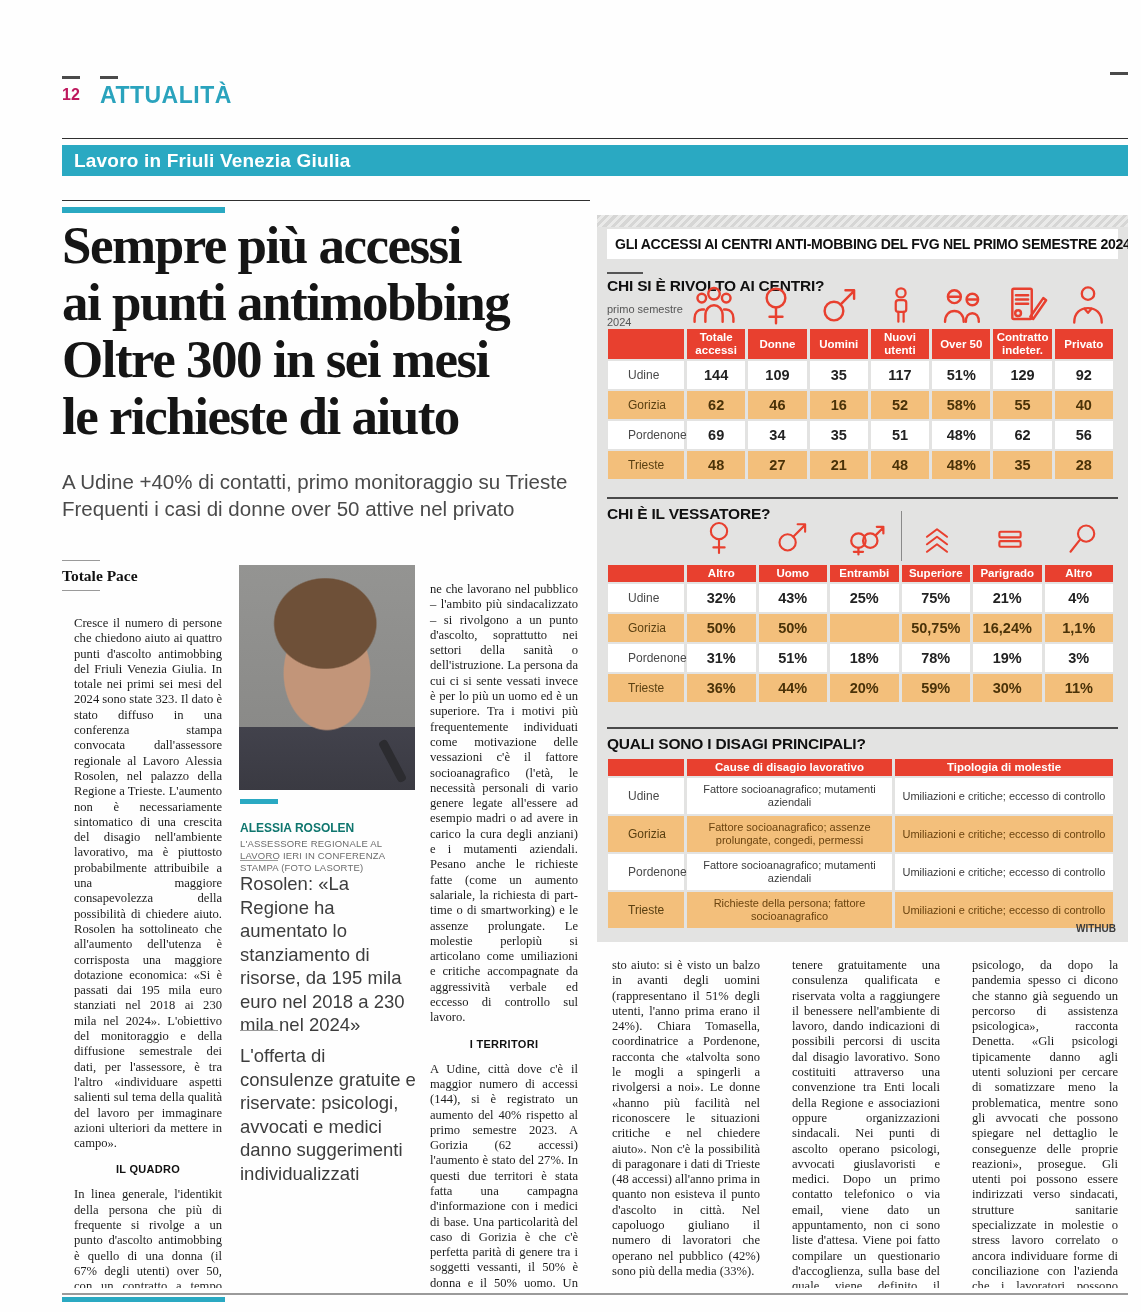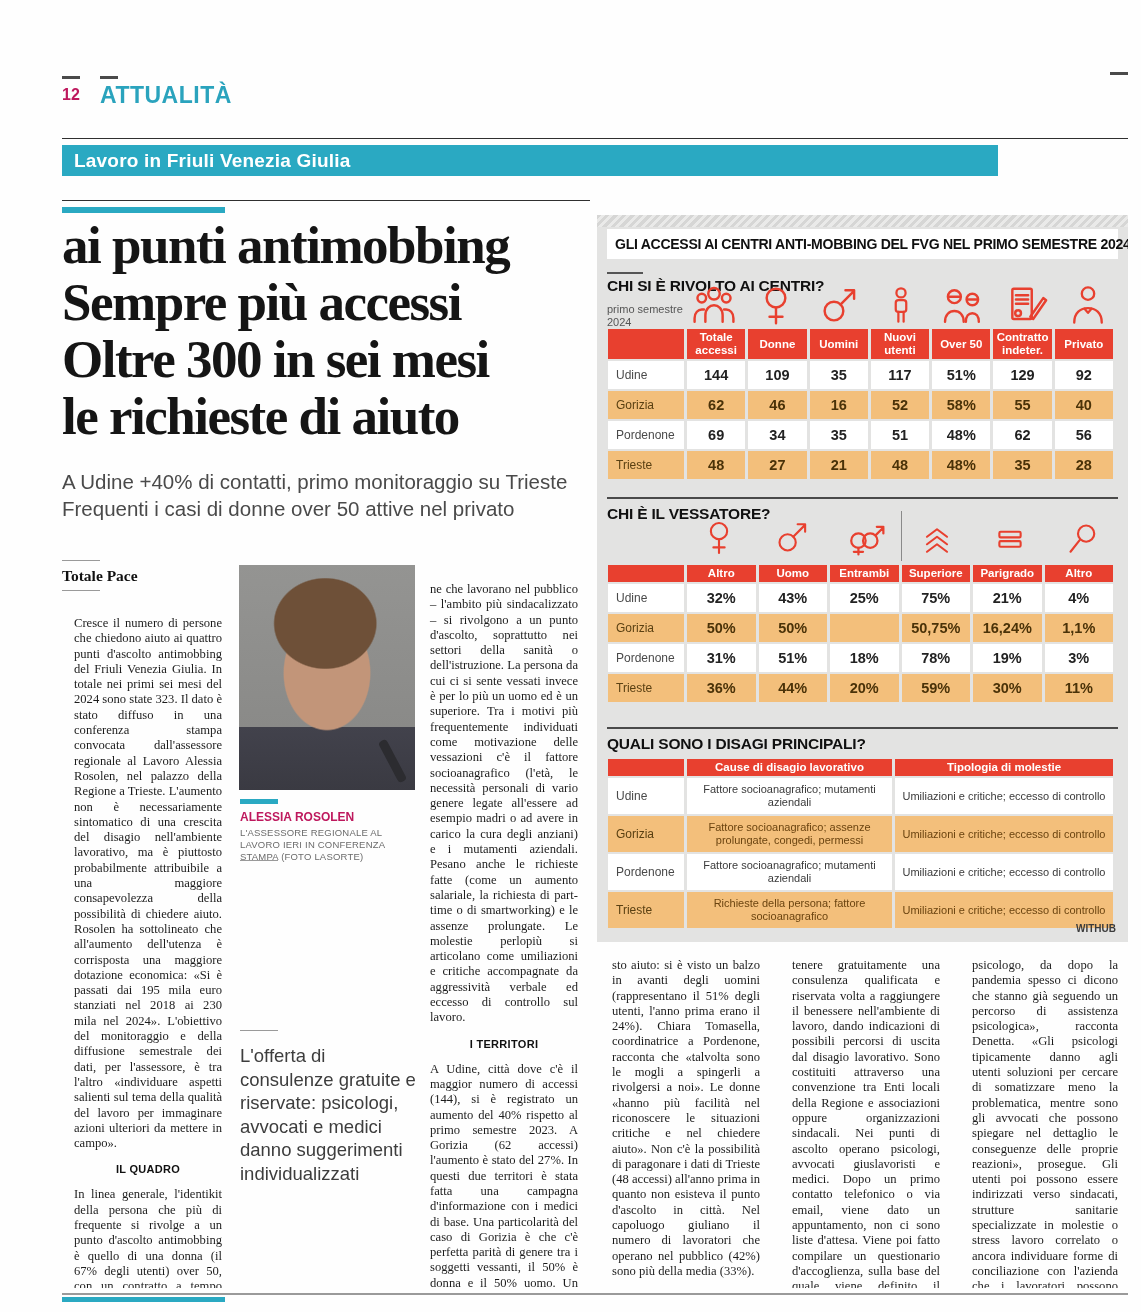--- a/index.html
+++ b/index.html
@@ -31,21 +31,21 @@
   .subhead{font:bold 11px "Liberation Sans",sans-serif;color:#101010;letter-spacing:.3px;
            margin:9px 0 4px 0;text-align:center}
   .photo{background:
       radial-gradient(ellipse 52px 46px at 49% 26%, #6e5038 97%, rgba(0,0,0,0) 100%),
       radial-gradient(ellipse 44px 58px at 50% 48%, #c29579 97%, rgba(0,0,0,0) 100%),
       linear-gradient(180deg,#949492 0%,#8a8a88 72%,#42424c 72%,#3a3a42 100%);
       position:relative}
   .photo::after{content:"";position:absolute;right:18px;bottom:6px;width:9px;height:46px;
       background:#2c2c30;transform:rotate(-28deg);border-radius:4px}
   .cap-bar{background:var(--teal);width:38px;height:5px}
-  .cap-name{font:bold 12px "Liberation Sans",sans-serif;color:#be185d;margin-top:6px}
+  .cap-name{font:bold 12px "Liberation Sans",sans-serif;color:#0f766e;margin-top:17px}
   .cap-text{font:9.5px/12px "Liberation Sans",sans-serif;color:#6b6b6b;margin-top:3px;letter-spacing:.2px}
   .quote{font:18.5px/23.5px "Liberation Sans",sans-serif;color:#3d3d3d}
   .copyright{font:7.5px "Liberation Sans",sans-serif;color:#8a8a8a;text-align:right;margin-top:4px}
 
   
   .infographic{background:var(--info-bg);overflow:hidden}
   .hatch{height:12px;background:repeating-linear-gradient(135deg,#d6d6d5 0 3px,#eaeae9 3px 6px)}
   .info-title{background:#fff;display:flex;align-items:center;padding-left:8px}
   .info-title span{font:bold 14.5px "Liberation Sans",sans-serif;color:#101010;letter-spacing:-.3px;
       transform:scaleX(.97);transform-origin:left center;white-space:nowrap}
@@ -56,50 +56,50 @@
   .icons .cell{flex:1;display:flex;align-items:flex-end;justify-content:center}
   .ico svg{stroke:var(--red);fill:none;stroke-width:3.4;stroke-linecap:round;stroke-linejoin:round}
   .divider-v{background:#8a8a8a;width:1px}
   .sep{background:#4a4a4a;height:2px}
   table.tbl{border-collapse:separate;border-spacing:3px 2px;table-layout:fixed;width:511px;
       font-family:"Liberation Sans",sans-serif}
   .tbl th{background:var(--red);color:#fff;font-size:11.5px;font-weight:bold;text-align:center;
       padding:2px 1px;line-height:1.15;vertical-align:middle}
   .tbl td{background:#fff;text-align:center;font-weight:bold;font-size:14.5px;color:#222;
       padding:6px 2px;vertical-align:middle}
-  .tbl td.city{text-align:left;font-weight:normal;font-size:12px;color:#4a4a4a;padding-left:8px}
+  .tbl td.city{text-align:left;font-weight:normal;font-size:12px;color:#4a4a4a;padding-left:20px}
   .tbl tr.orange td{background:var(--orange);color:#4a3208}
   .tbl tr.orange td.city{color:#5a4012}
   table.tbl3 td{font-weight:normal;font-size:11px;line-height:13px;color:#3a3a3a;padding:5px 6px}
   table.tbl3 tr.orange td{color:#6b4410}
   .credit{font:bold 10px "Liberation Sans",sans-serif;color:#3b3b3b;text-align:right}
   .footer-line{background:#9a9a9a;height:2px}
   .footer-teal{background:var(--teal);height:5px}
 </style>
 </head>
 <body>
 
 <div class="page">
 
   <div class="abs tick" style="left:62px;top:76px"></div>
   <div class="abs tick" style="left:100px;top:76px"></div>
   <div class="abs pagenum" style="left:62px;top:86px">12</div>
   <div class="abs section-title" style="left:100px;top:82px">ATTUALITÀ</div>
   <div class="abs tick" style="left:1110px;top:72px"></div>
   <div class="abs hairline" style="left:62px;top:138px;width:1066px"></div>
 
-  <div class="abs kicker" style="left:62px;top:145px;width:936px;height:31px">
+  <div class="abs kicker" style="left:62px;top:145px;width:1066px;height:31px">
     <span>Lavoro in Friuli Venezia Giulia</span>
   </div>
 
   <div class="abs hairline" style="left:62px;top:200px;width:528px"></div>
   <div class="abs accent-bar" style="left:62px;top:207px;width:163px"></div>
   <div class="abs headline" style="left:62px;top:217px;width:535px">
+    <span style="display:block">Sempre più accessi</span>
     <span style="display:block">ai punti antimobbing</span>
-    <span style="display:block">Sempre più accessi</span>
     <span style="display:block">Oltre 300 in sei mesi</span>
     <span style="display:block">le richieste di aiuto</span>
   </div>
   <div class="abs standfirst" style="left:62px;top:468px;width:535px">
     <span style="display:block">A Udine +40% di contatti, primo monitoraggio su Trieste</span>
     <span style="display:block">Frequenti i casi di donne over 50 attive nel privato</span>
   </div>
 
   <div class="abs" style="left:62px;top:560px;width:172px">
     <div class="thinline"></div>
@@ -113,20 +113,21 @@
     <p>In linea generale, l'identikit della persona che più di frequente si rivolge a un punto d'ascolto antimobbing è quello di una donna (il 67% degli utenti) over 50, con un contratto a tempo indeterminato e che lavora nel privato. Si tratta di una persona che avrebbe grande difficoltà a cambiare il proprio lavoro. Tipicamente ha un livello d'istruzione medio-alta e una posizione impiegatizia. Ma sempre più perso-</p>
   </div>
 
   <div class="abs photo" style="left:239px;top:565px;width:176px;height:225px"></div>
   <div class="abs" style="left:240px;top:799px;width:176px">
     <div class="cap-bar"></div>
     <div class="cap-name">ALESSIA ROSOLEN</div>
     <div class="cap-text">L'ASSESSORE REGIONALE AL LAVORO IERI IN CONFERENZA STAMPA (FOTO LASORTE)</div>
   </div>
   <div class="abs thinline" style="left:240px;top:860px"></div>
+  <div class="abs quote" style="left:240px;top:872px;width:178px">Rosolen: «La Regione ha aumentato lo stanziamento di risorse, da 195 mila euro nel 2018 a 230 mila nel 2024»</div>
   <div class="abs thinline" style="left:240px;top:1030px"></div>
   <div class="abs quote" style="left:240px;top:1044px;width:178px">L'offerta di consulenze gratuite e riservate: psicologi, avvocati e medici danno suggerimenti individualizzati</div>
 
   <div class="abs bodycol" style="left:418px;top:570px;width:172px;height:718px">
     <p>ne che lavorano nel pubblico – l'ambito più sindacalizzato – si rivolgono a un punto d'ascolto, soprattutto nei settori della sanità o dell'istruzione. La persona da cui ci si sente vessati invece è per lo più un uomo ed è un superiore. Tra i motivi più frequentemente individuati come motivazione delle vessazioni c'è il fattore socioanagrafico (l'età, le necessità personali di vario genere legate all'essere ad esempio madri o ad avere in carico la cura degli anziani) e i mutamenti aziendali. Pesano anche le richieste fatte (come un aumento salariale, la richiesta di part-time o di smartworking) e le assenze prolungate. Le molestie perlopiù si articolano come umiliazioni e critiche accompagnate da aggressività verbale ed eccesso di controllo sul lavoro.</p>
     <div class="subhead">I TERRITORI</div>
     <p>A Udine, città dove c'è il maggior numero di accessi (144), si è registrato un aumento del 40% rispetto al primo semestre 2023. A Gorizia (62 accessi) l'aumento è stato del 27%. In questi due territori è stata fatta una campagna d'informazione con i medici di base. Una particolarità del caso di Gorizia è che c'è perfetta parità di genere tra i soggetti vessanti, il 50% è donna e il 50% uomo. Un particolare riconducibile «al fatto che ci sono più donne nei ruoli apicali», ha spiegato l'avvocata Teresa Dennetta, coordinatrice del punto di Udine e Gorizia. Invariato invece il numero di persone seguite a Pordenone (69), dove è cambiato l'identikit di chi ha chie-</p>
   </div>
 
   <div class="abs bodycol" style="left:600px;top:946px;width:172px;height:342px">

